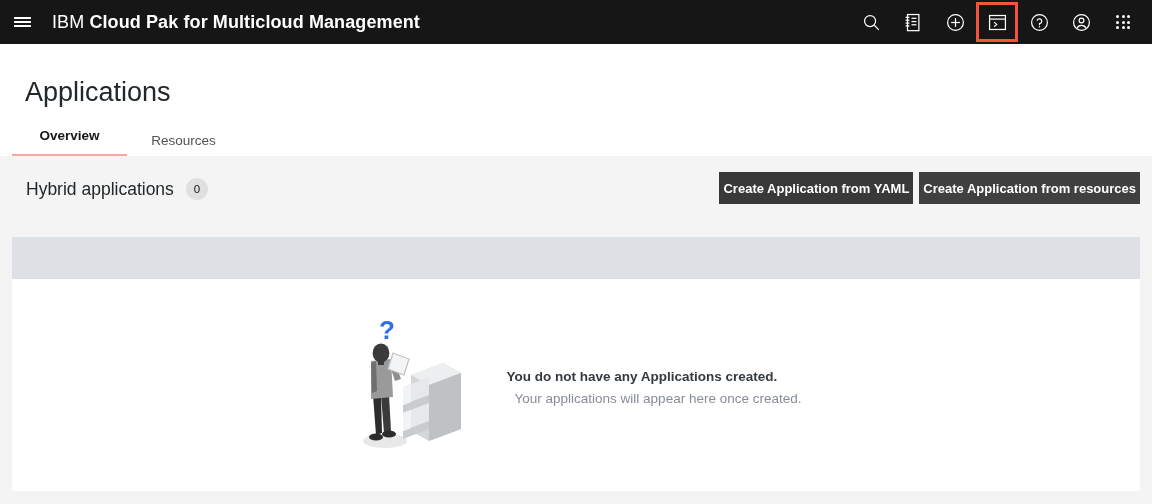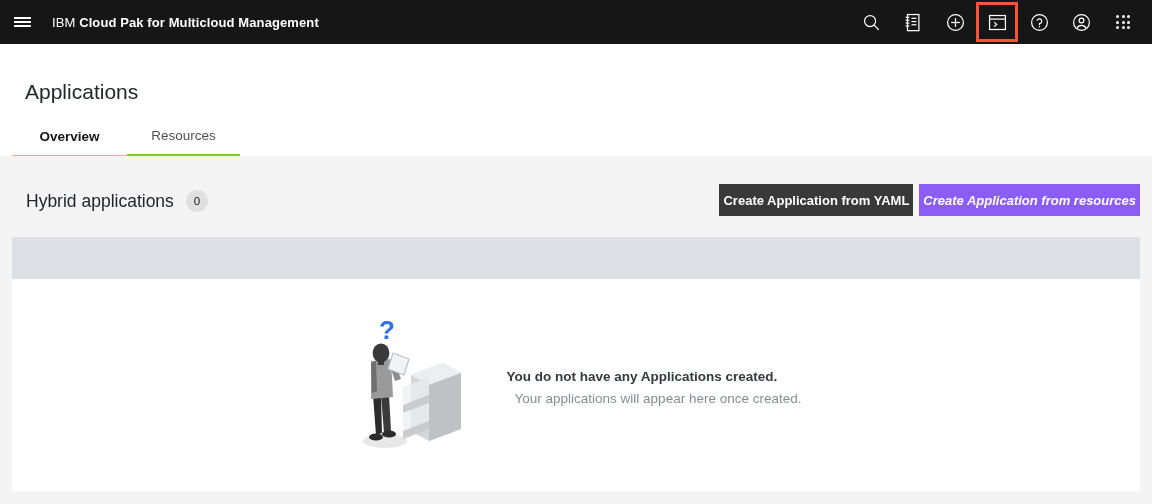--- a/index.html
+++ b/index.html
@@ -38,21 +38,21 @@
   .hamburger .bar {
     display: block;
     width: 17px;
     height: 1.6px;
     background: #ffffff;
     margin: 2.6px 0;
     border-radius: 0.5px;
   }
   .brand {
     color: #ffffff;
-    font-size: 13px;
+    font-size: 18px;
     letter-spacing: 0.1px;
     margin-left: 8px;
     white-space: nowrap;
   }
   .brand .brand-ibm {
     font-weight: 400;
   }
   .brand .brand-rest {
     font-weight: 700;
   }
@@ -113,21 +113,21 @@
     position: absolute;
     top: 44px; left: 0;
     width: 1152px;
     height: 112px;
     background: #ffffff;
   }
   .page-title {
     position: absolute;
     left: 25px;
     top: 32px;
-    font-size: 21px;
+    font-size: 27px;
     font-weight: 400;
     color: #21272a;
     letter-spacing: 0px;
     line-height: 32px;
   }
   .tabs {
     position: absolute;
     left: 12px;
     top: 80px;
     display: flex;
@@ -138,37 +138,37 @@
     color: #525252;
     padding: 4px 14px 11px 14px;
     border-bottom: 2px solid #84cc16;
     box-sizing: border-box;
     white-space: nowrap;
     text-align: center;
   }
   .tab.active {
     color: #161616;
     font-weight: 700;
-    border-bottom: 1px solid #fca5a5;
+    border-bottom: 7px solid #fca5a5;
   }
   .tab-overview { width: 115px; }
   .tab-resources { width: 113px; }
 
   
   .content {
     position: absolute;
     top: 156px; left: 0;
     width: 1152px;
     height: 348px;
     background: #f4f4f4;
   }
   .section-head {
     position: absolute;
     left: 12px;
-    top: 28px;
+    top: 16px;
     width: 1128px;
     height: 54px;
   }
   .section-title-wrap {
     position: absolute;
     left: 14px;
     top: 6px;
     display: flex;
     align-items: center;
   }
@@ -206,21 +206,21 @@
     font-size: 13px;
     font-weight: 700;
     color: #ffffff;
     cursor: pointer;
     white-space: nowrap;
     display: inline-flex;
     align-items: center;
     justify-content: center;
   }
   .btn-secondary { background: #393939; }
-  .btn-primary { background: #8b5cf6; margin-left: 6px; font-style: italic; }
+  .btn-primary { background: #404040; margin-left: 6px; }
 
   
   .table-wrap {
     position: absolute;
     left: 12px;
     top: 81px;
     width: 1128px;
   }
   .table-header-bar {
     height: 42px;

